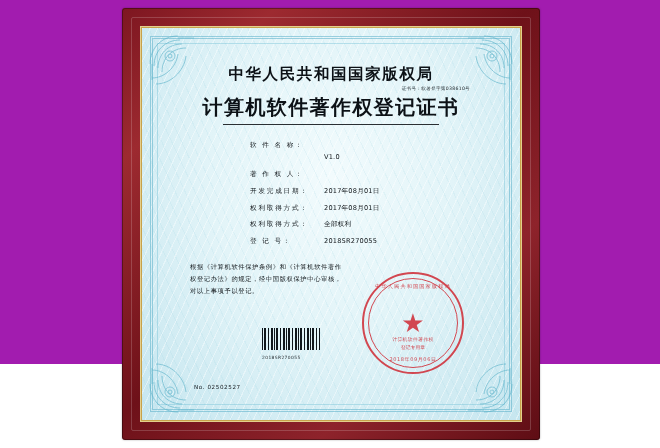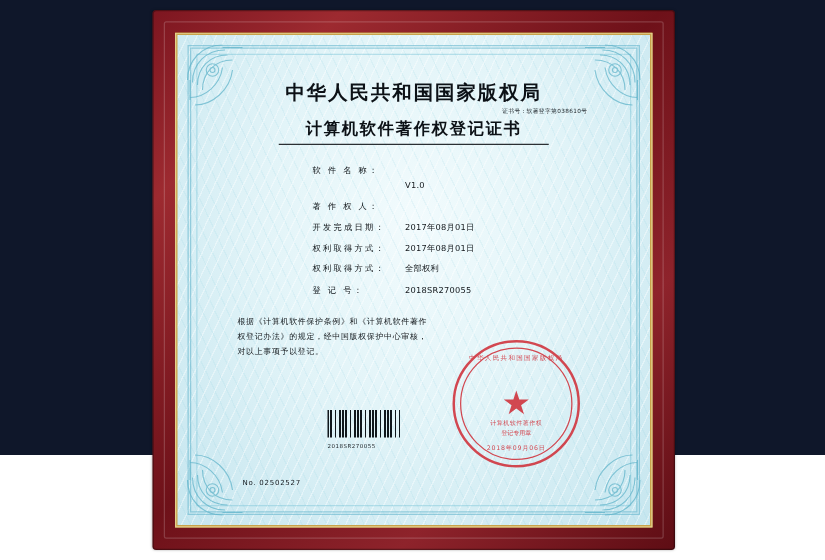--- a/index.html
+++ b/index.html
@@ -10,21 +10,21 @@
   body {
     width: 660px;
     height: 448px;
     font-family: "DejaVu Sans", sans-serif;
     overflow: hidden;
   }
   #page {
     position: relative;
     width: 660px;
     height: 364px;
-    background: #0f172a;
+    background: #a21caf;
   }
 
   
   .cert-outer {
     position: absolute;
     left: 122px;
     top: 8px;
     width: 418px;
     height: 432px;
     background: linear-gradient(135deg, #7d1620 0%, #9d2a30 18%, #6e1119 48%, #8e232b 74%, #5e0d14 100%);
@@ -126,21 +126,21 @@
     font-weight: bold;
     font-size: 15.5px;
     letter-spacing: 1.6px;
     color: #0c1116;
     margin-top: 14px;
   }
   .title {
     text-align: center;
     font-family: "DejaVu Serif", serif;
     font-weight: bold;
-    font-size: 13px;
+    font-size: 20px;
     letter-spacing: 1.4px;
     color: #0c1116;
     margin-top: 9px;
   }
   .title-underline {
     width: 216px;
     height: 1px;
     background: #2a2f33;
     margin: 3px auto 0;
   }

